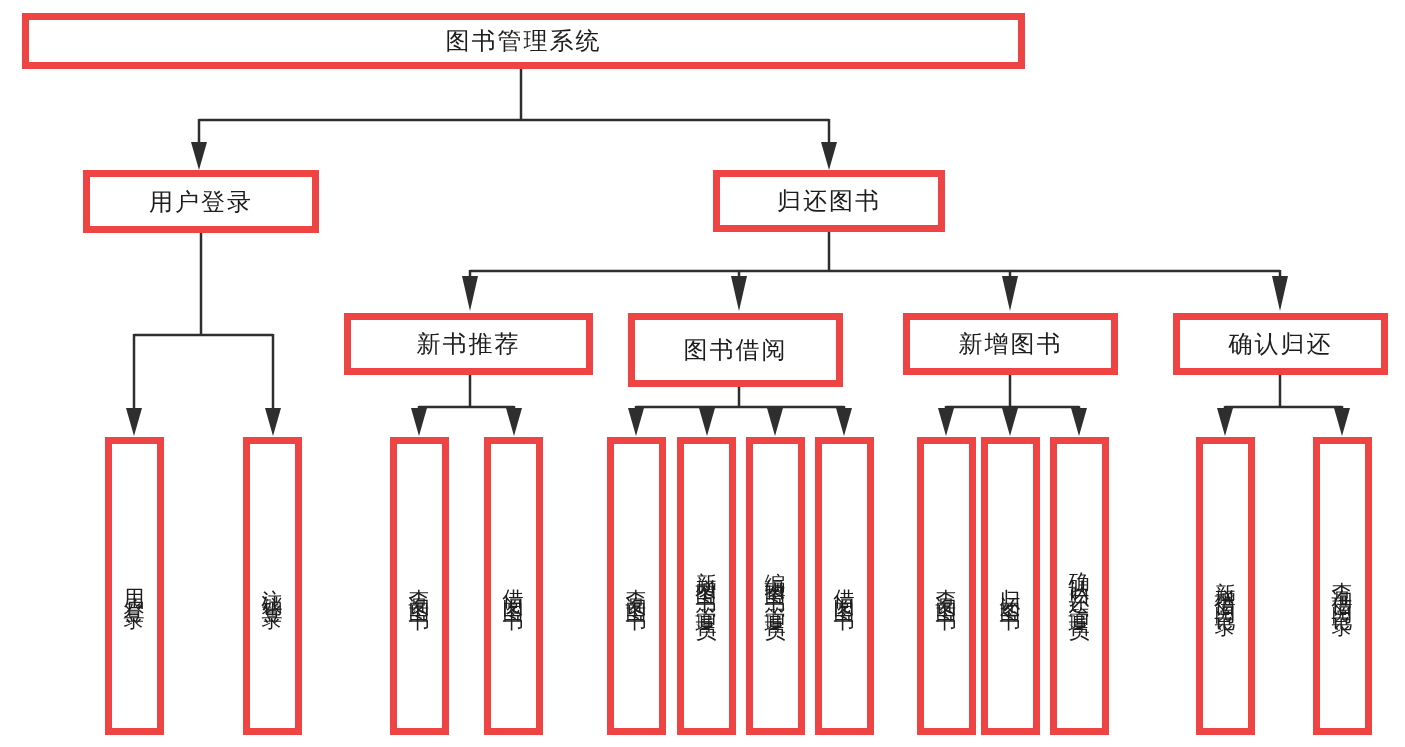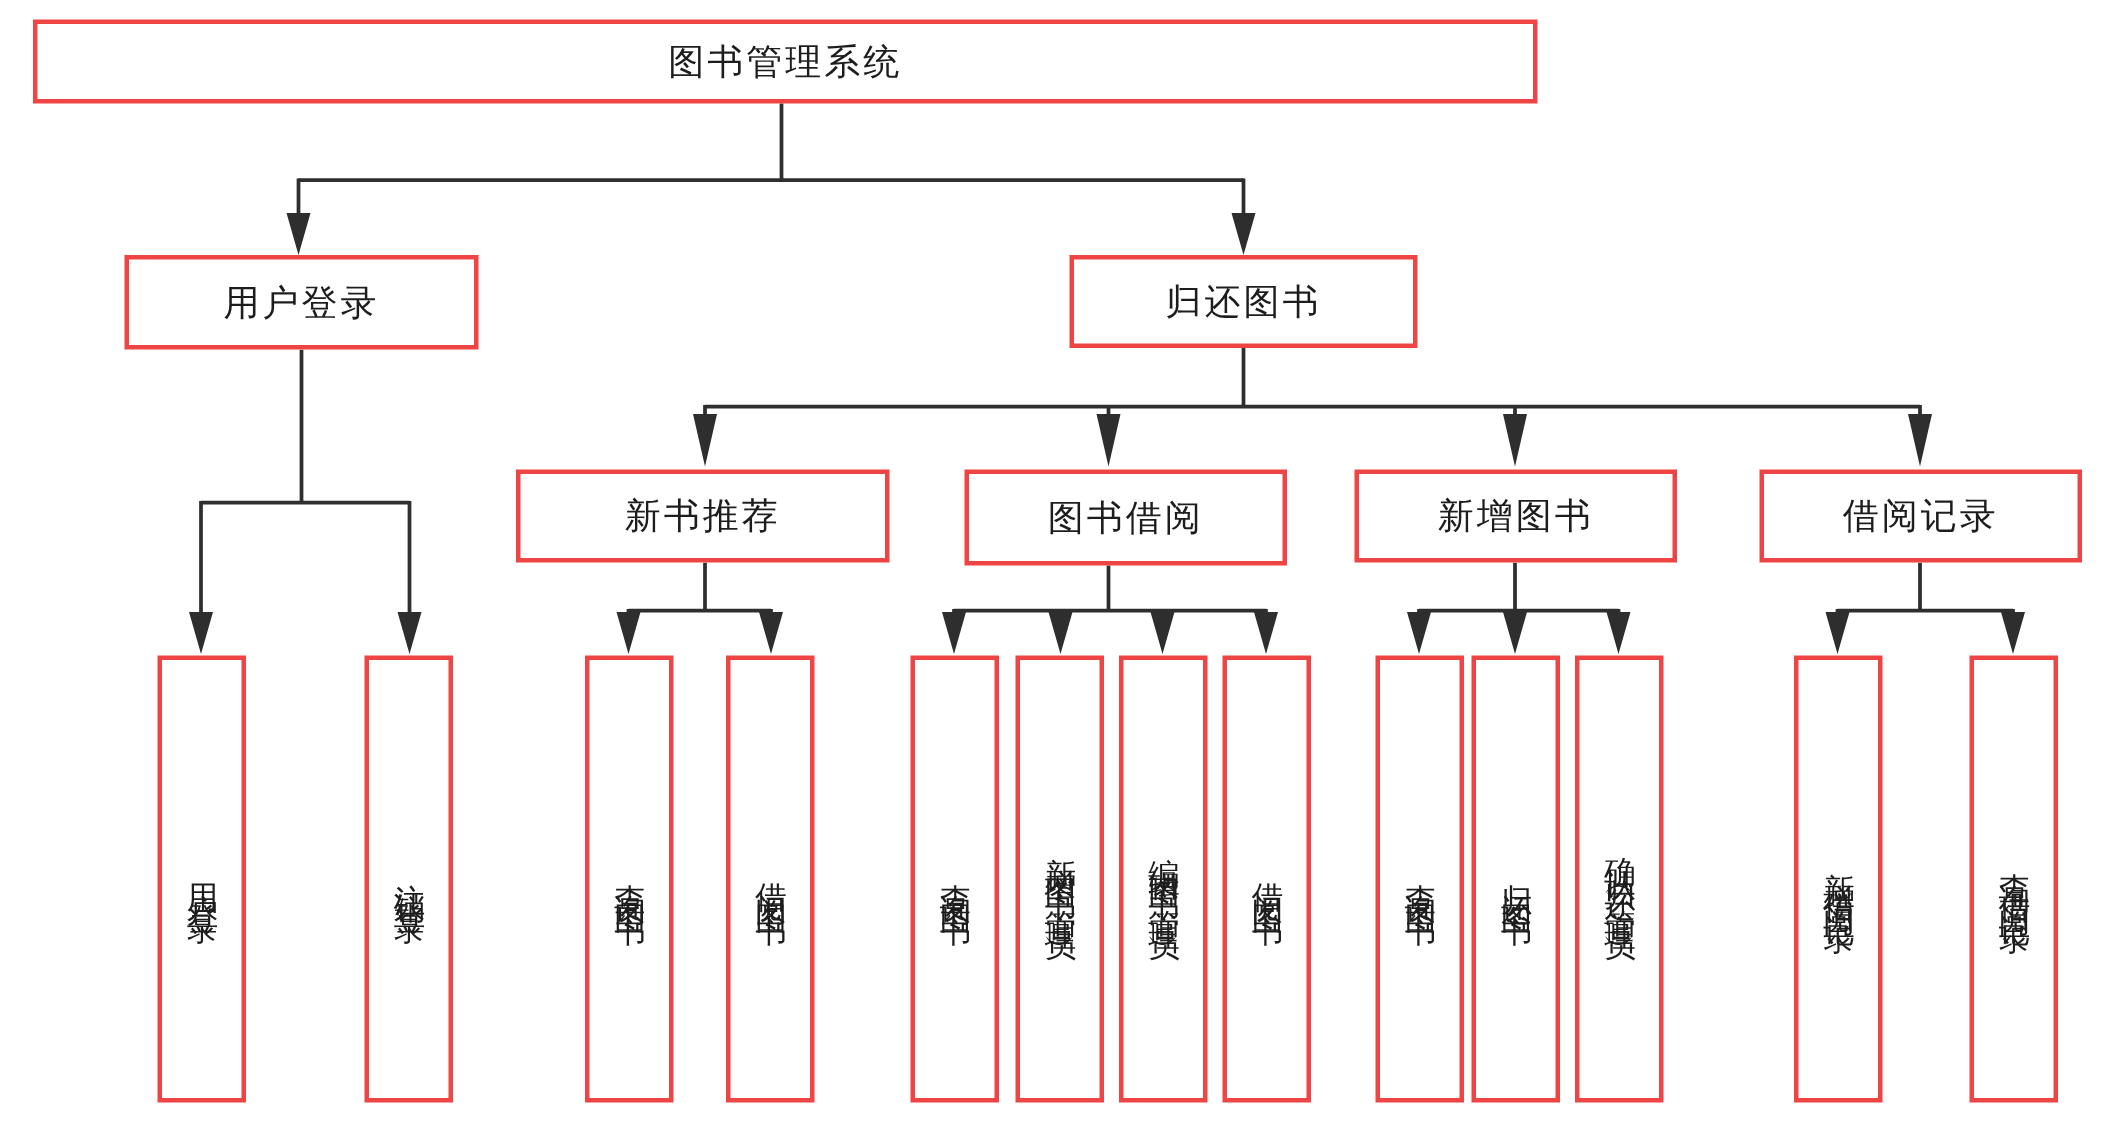--- a/index.html
+++ b/index.html
@@ -3,21 +3,21 @@
 <meta charset="utf-8">
 <style>
   html,body{margin:0;padding:0;background:#ffffff;}
   .canvas{
     position:relative;width:1405px;height:747px;background:#ffffff;
     font-family:"Liberation Sans","DejaVu Sans",sans-serif;overflow:hidden;
   }
   .wires{position:absolute;left:0;top:0;z-index:1;}
   .box{
     position:absolute;box-sizing:border-box;background:#ffffff;
-    border:3px solid #ef4444;display:flex;align-items:center;justify-content:center;
+    border:7px solid #ef4444;display:flex;align-items:center;justify-content:center;
     color:#1d1d1d;z-index:2;
   }
   .hlabel{font-size:24px;letter-spacing:2px;white-space:nowrap;}
   .leaf{width:59px;height:298px;top:437px;}
   .vlabel{
     writing-mode:vertical-rl;text-orientation:mixed;
     font-size:21px;letter-spacing:7px;line-height:1;color:#1d1d1d;
   }
   .watermark{
     position:absolute;right:8px;bottom:5px;z-index:3;
@@ -105,28 +105,28 @@
   <div class="box" style="left:83px;top:170px;width:236px;height:63px">
     <span class="hlabel">用户登录</span>
   </div>
   <div class="box" style="left:713px;top:170px;width:232px;height:62px">
     <span class="hlabel">归还图书</span>
   </div>
 
   <div class="box" style="left:344px;top:313px;width:249px;height:62px">
     <span class="hlabel">新书推荐</span>
   </div>
-  <div class="box" style="left:643px;top:313px;width:215px;height:64px">
+  <div class="box" style="left:628px;top:313px;width:215px;height:74px">
     <span class="hlabel">图书借阅</span>
   </div>
   <div class="box" style="left:903px;top:313px;width:215px;height:62px">
     <span class="hlabel">新增图书</span>
   </div>
   <div class="box" style="left:1173px;top:313px;width:215px;height:62px">
-    <span class="hlabel">借阅记录</span>
+    <span class="hlabel">确认归还</span>
   </div>
 
   <div class="box leaf" style="left:105px">
     <span class="vlabel">用户登录</span>
   </div>
   <div class="box leaf" style="left:243px">
     <span class="vlabel">注销登录</span>
   </div>
 
   <div class="box leaf" style="left:390px">

